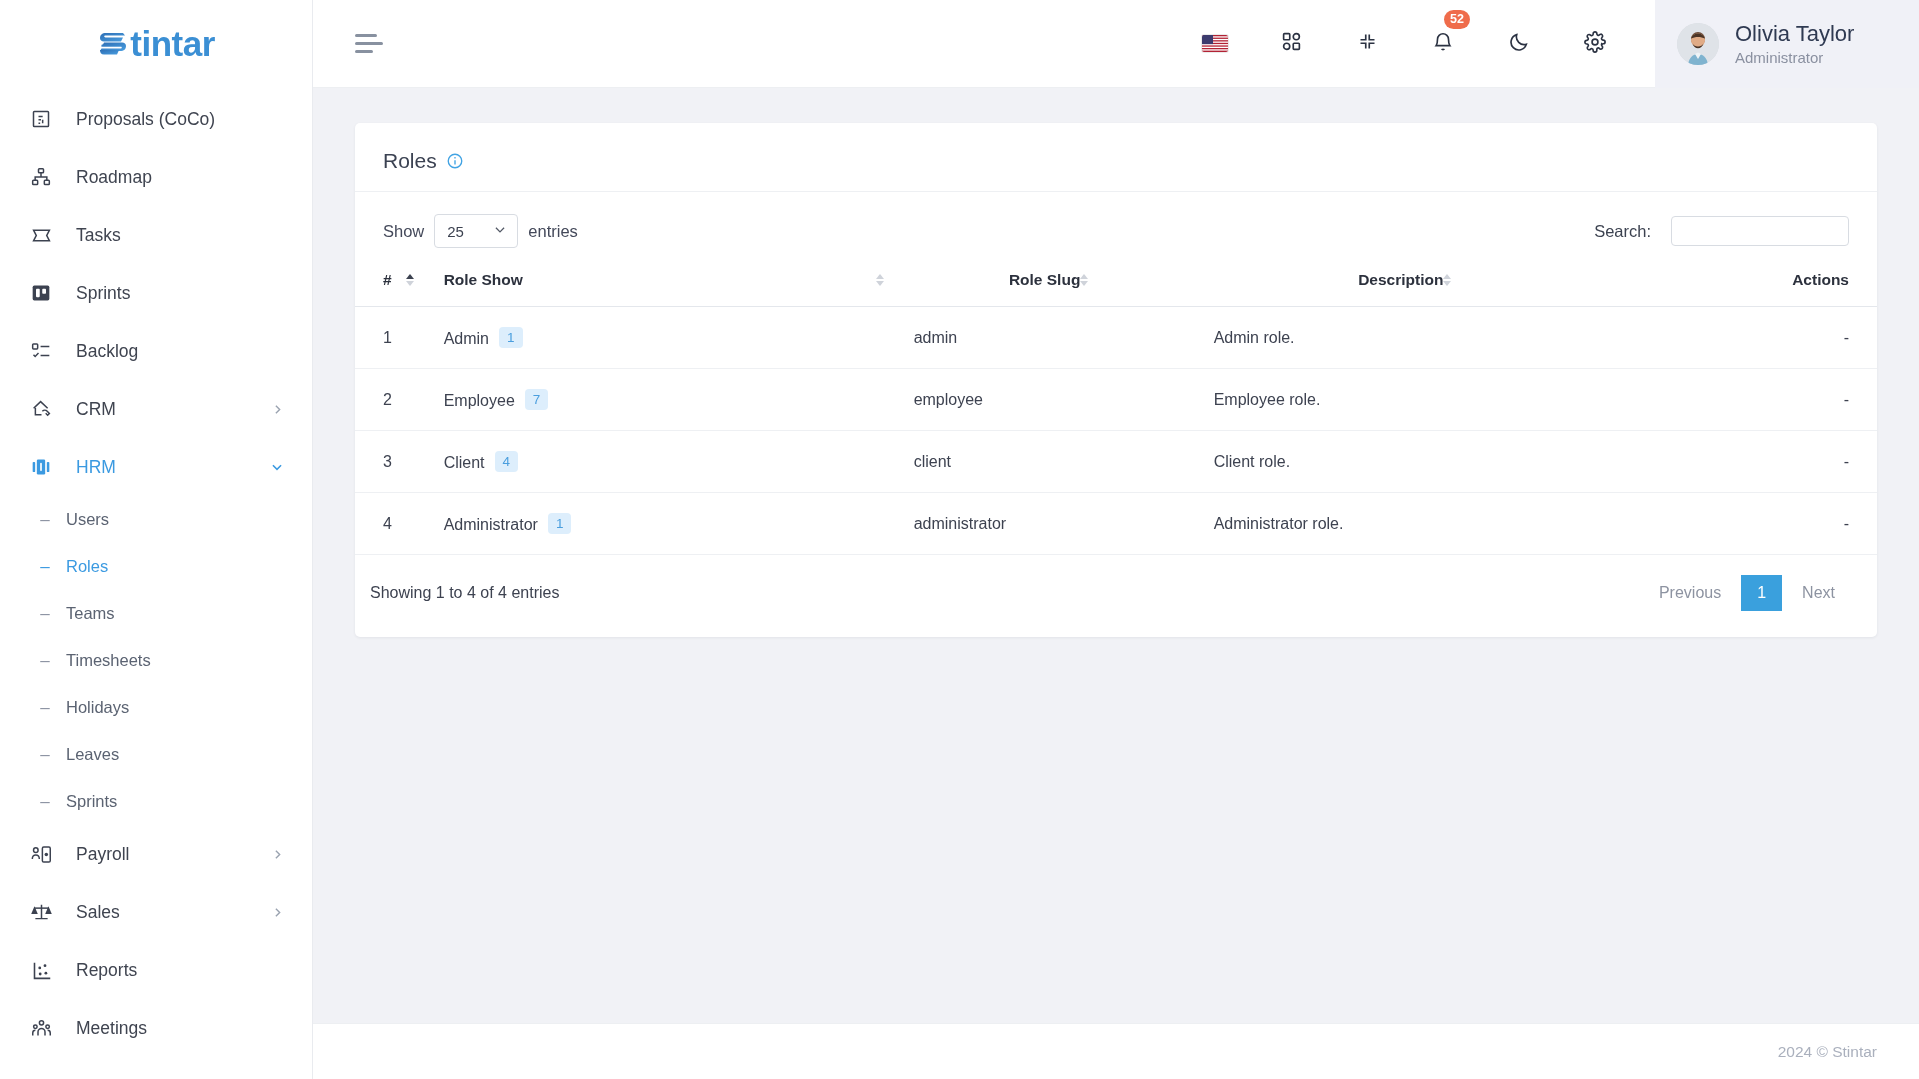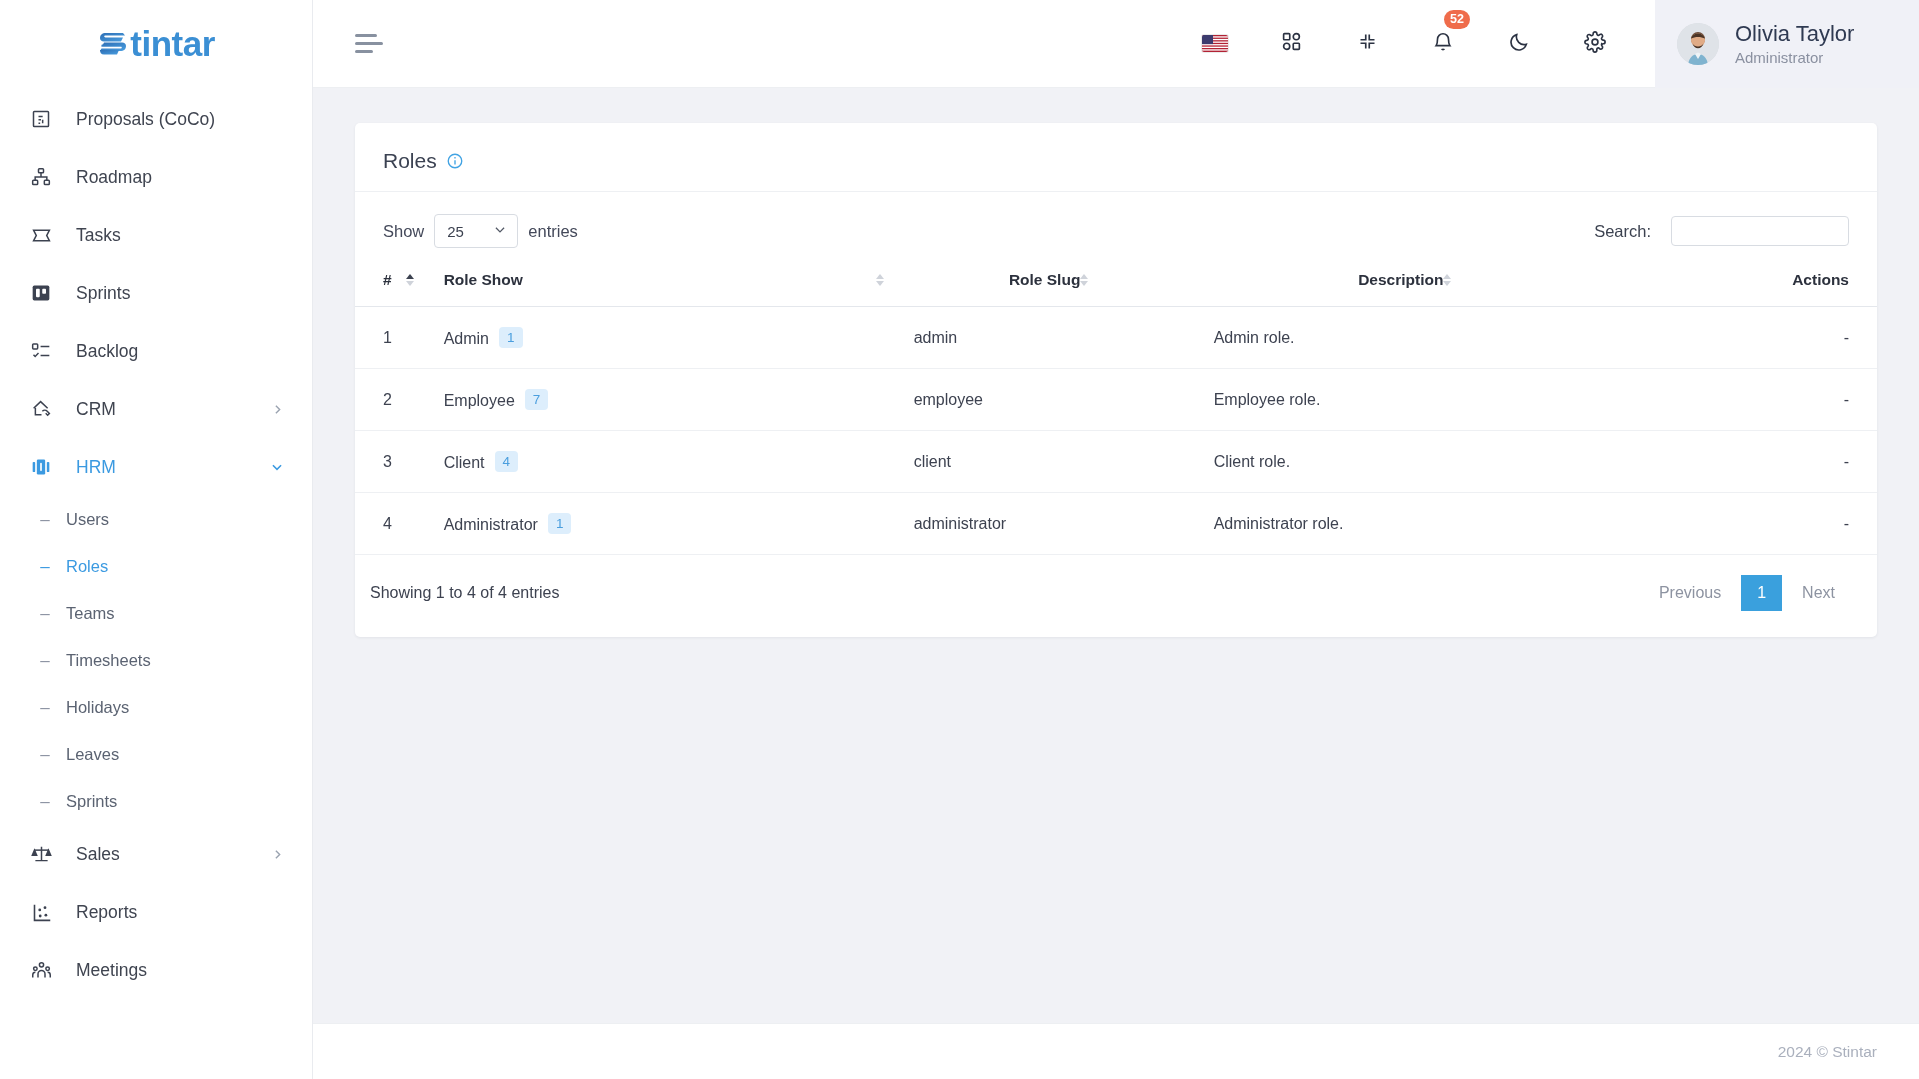--- a/index.html
+++ b/index.html
@@ -424,20 +424,36 @@
       </div>
       <div class="subnav-item">
         <span class="dash">–</span>
         <span>Leaves</span>
       </div>
       <div class="subnav-item">
         <span class="dash">–</span>
         <span>Sprints</span>
       </div>
 
+      <div class="nav-item">
+        <span class="nav-icon">
+          <svg width="21" height="21" viewBox="0 0 24 24" fill="none" stroke="currentColor" stroke-width="1.7">
+              <circle cx="5.5" cy="7" r="2.6"></circle>
+              <path d="M1.5 17c0-2.8 1.8-4.5 4-4.5s4 1.7 4 4.5"></path>
+              <rect x="13" y="3.5" width="9" height="17" rx="1.5"></rect>
+              <circle cx="17.5" cy="12" r="2" fill="currentColor" stroke="none"></circle>
+            </svg>
+        </span>
+        <span class="nav-label">Payroll</span>
+        <span class="nav-caret">
+          <svg width="13" height="13" viewBox="0 0 24 24" fill="none" stroke="currentColor" stroke-width="2.6">
+              <path d="M9 5l7 7-7 7"></path>
+            </svg>
+        </span>
+      </div>
 
       <div class="nav-item">
         <span class="nav-icon">
           <svg width="21" height="21" viewBox="0 0 24 24" fill="none" stroke="currentColor" stroke-width="1.7">
               <path d="M12 3v16M5 19h14"></path>
               <path d="M4 7h16"></path>
               <path d="M4 7l-2.5 6h5z" fill="currentColor"></path>
               <path d="M20 7l-2.5 6h5z" fill="currentColor"></path>
             </svg>
         </span>

